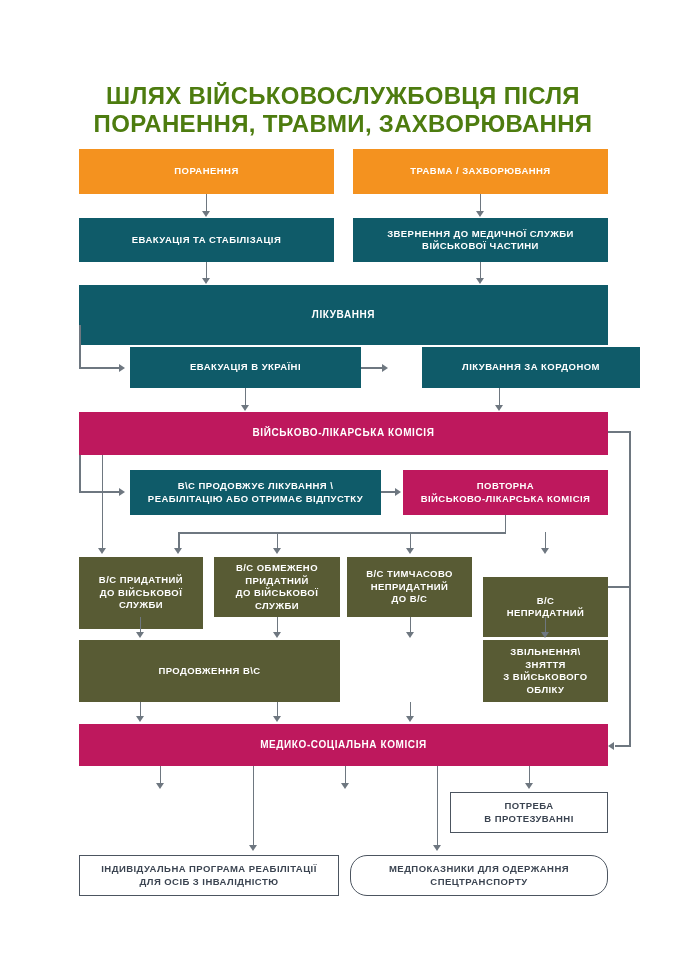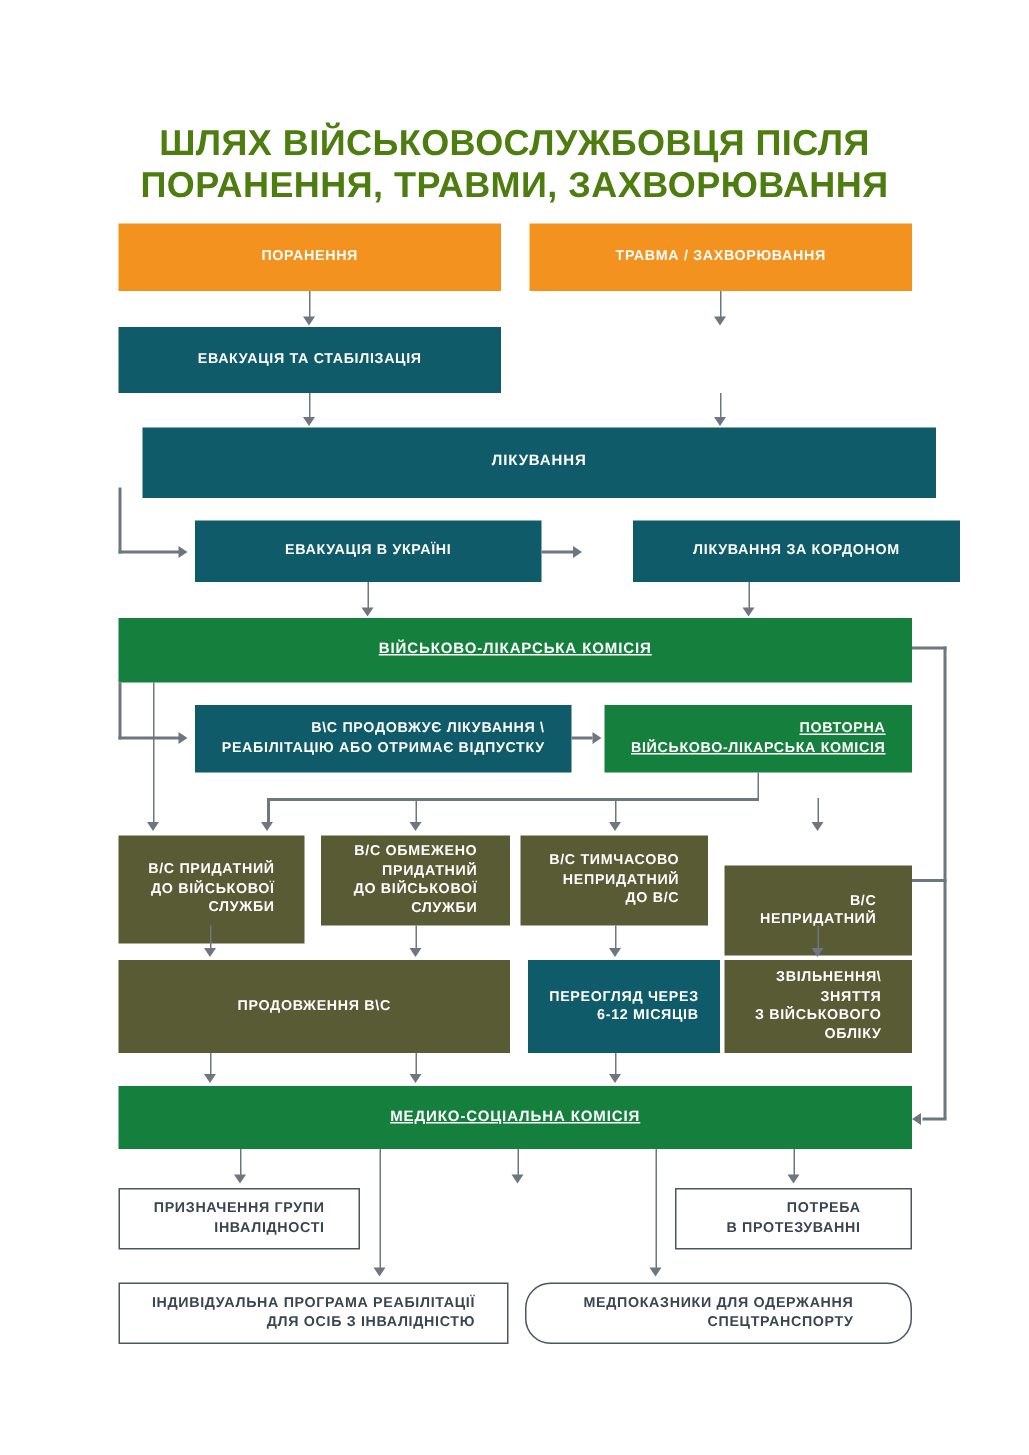--- a/index.html
+++ b/index.html
@@ -13,28 +13,28 @@
   .title{
     position:absolute;left:0;top:82px;width:686px;
     text-align:center;color:#4d7c0f;
     font-size:24px;font-weight:bold;line-height:28px;
     letter-spacing:.3px;
   }
 
   .node{
     position:absolute;box-sizing:border-box;
     display:flex;align-items:center;justify-content:center;
-    text-align:right;color:#ffffff;
+    text-align:center;color:#ffffff;
     font-size:9.5px;font-weight:bold;line-height:12.5px;
     letter-spacing:.45px;padding:2px 6px;
     white-space:pre-line;
   }
   .orange{background:#F4921F;}
   .teal{background:#0F5B69;}
-  .navy{background:#15803d;text-decoration:underline;}
+  .navy{background:#be185d;}
   .olive{background:#585B34;}
   .outline{
     background:#ffffff;color:#3B4451;
     border:1.5px solid #4C5560;
   }
   .node.big{font-size:10px;letter-spacing:.6px;}
 
   
   .ln{position:absolute;background:#6E7780;}
   .vl{width:1.6px;}
@@ -63,22 +63,24 @@
     <div>ШЛЯХ ВІЙСЬКОВОСЛУЖБОВЦЯ ПІСЛЯ</div>
     <div>ПОРАНЕННЯ, ТРАВМИ, ЗАХВОРЮВАННЯ</div>
   </div>
 
   <div class="node orange" style="left:79px;top:149px;width:255px;height:45px;">ПОРАНЕННЯ</div>
 
   <div class="node orange" style="left:353px;top:149px;width:255px;height:45px;">ТРАВМА / ЗАХВОРЮВАННЯ</div>
 
   <div class="node teal" style="left:79px;top:218px;width:255px;height:44px;">ЕВАКУАЦІЯ ТА СТАБІЛІЗАЦІЯ</div>
 
-
-  <div class="node teal big" style="left:95px;top:285px;width:529px;height:47px;">ЛІКУВАННЯ</div>
+  <div class="node teal" style="left:353px;top:218px;width:255px;height:44px;">ЗВЕРНЕННЯ ДО МЕДИЧНОЇ СЛУЖБИ
+ВІЙСЬКОВОЇ ЧАСТИНИ</div>
+
+  <div class="node teal big" style="left:79px;top:285px;width:529px;height:60px;">ЛІКУВАННЯ</div>
 
   <div class="node teal" style="left:130px;top:347px;width:231px;height:41px;">ЕВАКУАЦІЯ В УКРАЇНІ</div>
 
   <div class="node teal" style="left:390px;top:347px;width:218px;height:41px;margin-left:32px;">ЛІКУВАННЯ ЗА КОРДОНОМ</div>
 
   <div class="node navy big" style="left:79px;top:412px;width:529px;height:43px;">ВІЙСЬКОВО-ЛІКАРСЬКА КОМІСІЯ</div>
 
   <div class="node teal" style="left:130px;top:470px;width:251px;height:45px;">В\С ПРОДОВЖУЄ ЛІКУВАННЯ \
 РЕАБІЛІТАЦІЮ АБО ОТРИМАЄ ВІДПУСТКУ</div>
 
@@ -96,32 +98,28 @@
 
   <div class="node olive" style="left:347px;top:557px;width:125px;height:60px;">В/С ТИМЧАСОВО
 НЕПРИДАТНИЙ
 ДО В/С</div>
 
   <div class="node olive" style="left:483px;top:557px;width:125px;height:60px;margin-top:20px;">В/С
 НЕПРИДАТНИЙ</div>
 
   <div class="node olive" style="left:79px;top:640px;width:261px;height:62px;">ПРОДОВЖЕННЯ В\С</div>
 
-  <div class="node teal" style="left:352px;top:640px;width:128px;height:62px;">ПЕРЕОГЛЯД ЧЕРЕЗ
-6-12 МІСЯЦІВ</div>
 
   <div class="node olive" style="left:483px;top:640px;width:125px;height:62px;">ЗВІЛЬНЕННЯ\
 ЗНЯТТЯ
 З ВІЙСЬКОВОГО
 ОБЛІКУ</div>
 
   <div class="node navy big" style="left:79px;top:724px;width:529px;height:42px;">МЕДИКО-СОЦІАЛЬНА КОМІСІЯ</div>
 
-  <div class="node outline" style="left:79px;top:792px;width:161px;height:41px;">ПРИЗНАЧЕННЯ ГРУПИ
-ІНВАЛІДНОСТІ</div>
 
 
   <div class="node outline" style="left:450px;top:792px;width:158px;height:41px;">ПОТРЕБА
 В ПРОТЕЗУВАННІ</div>
 
   <div class="node outline" style="left:79px;top:855px;width:260px;height:41px;">ІНДИВІДУАЛЬНА ПРОГРАМА РЕАБІЛІТАЦІЇ
 ДЛЯ ОСІБ З ІНВАЛІДНІСТЮ</div>
 
   <div class="node outline" style="left:350px;top:855px;width:258px;height:41px;border-radius:17px;">МЕДПОКАЗНИКИ ДЛЯ ОДЕРЖАННЯ
 СПЕЦТРАНСПОРТУ</div>

